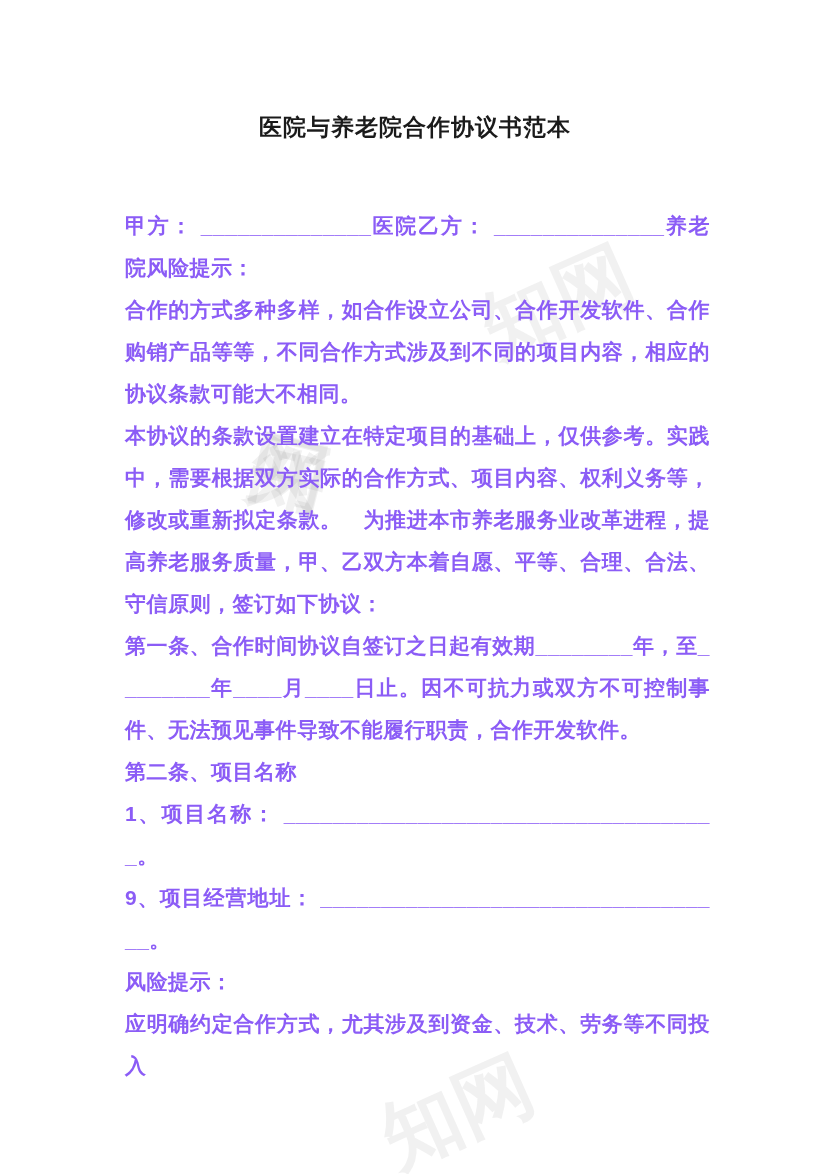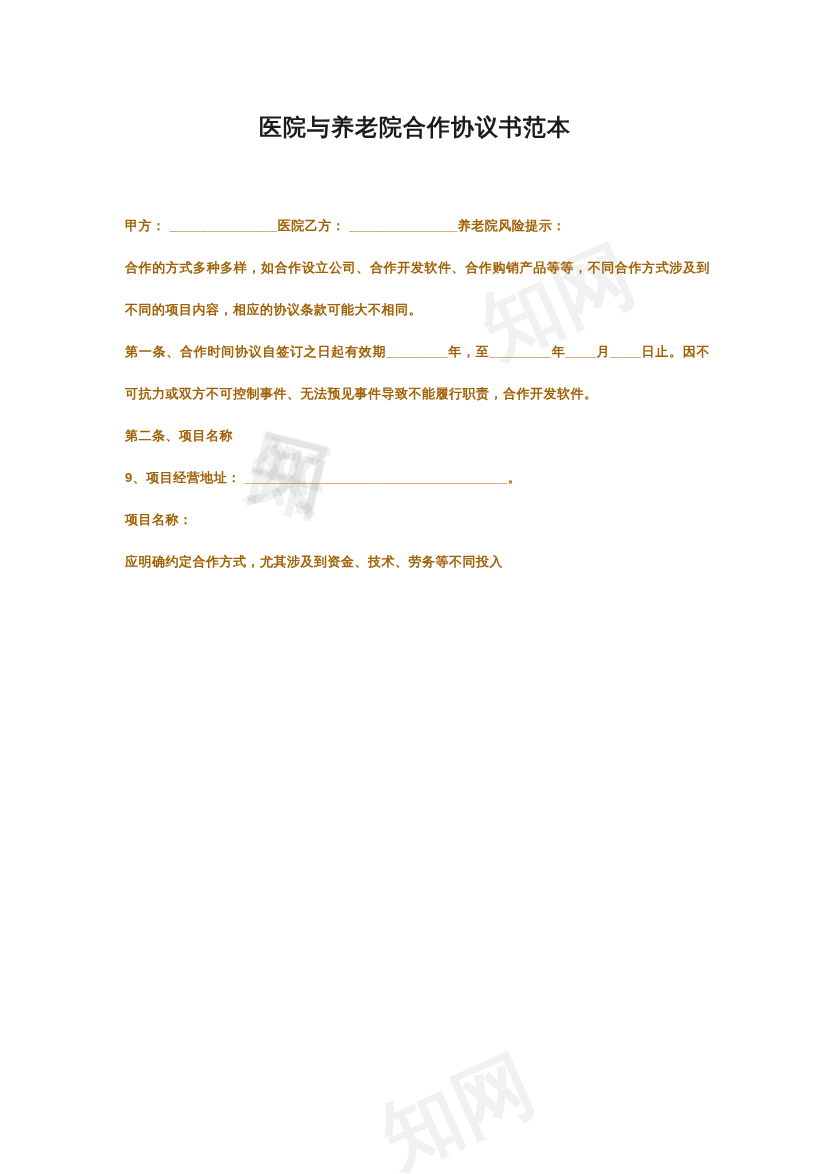--- a/index.html
+++ b/index.html
@@ -25,22 +25,22 @@
     font-size: 23px;
     font-weight: 700;
     color: #1a1a1a;
     letter-spacing: 1px;
     z-index: 2;
   }
 
   .doc-body {
     position: relative;
     margin: 62px 120px 0 125px;
-    color: #a16207;
-    font-size: 13px;
+    color: #8b5cf6;
+    font-size: 21px;
     font-weight: 700;
     line-height: 42px;
     letter-spacing: 0.5px;
     z-index: 2;
   }
 
   .doc-body p {
     text-align: justify;
     word-break: break-all;
   }
@@ -67,20 +67,22 @@
 
   <div class="watermark wm-1">知网</div>
   <div class="watermark wm-2">买知网</div>
   <div class="watermark wm-3">知网</div>
 
   <h1 class="doc-title">医院与养老院合作协议书范本</h1>
 
   <div class="doc-body">
     <p>甲方： ______________医院乙方： ______________养老院风险提示：</p>
     <p>合作的方式多种多样，如合作设立公司、合作开发软件、合作购销产品等等，不同合作方式涉及到不同的项目内容，相应的协议条款可能大不相同。</p>
+    <p>本协议的条款设置建立在特定项目的基础上，仅供参考。实践中，需要根据双方实际的合作方式、项目内容、权利义务等，修改或重新拟定条款。　为推进本市养老服务业改革进程，提高养老服务质量，甲、乙双方本着自愿、平等、合理、合法、守信原则，签订如下协议：</p>
     <p>第一条、合作时间协议自签订之日起有效期________年，至________年____月____日止。因不可抗力或双方不可控制事件、无法预见事件导致不能履行职责，合作开发软件。</p>
     <p>第二条、项目名称</p>
+    <p>1、项目名称： ____________________________________。</p>
     <p>9、项目经营地址： __________________________________。</p>
-    <p>项目名称：</p>
+    <p>风险提示：</p>
     <p>应明确约定合作方式，尤其涉及到资金、技术、劳务等不同投入</p>
   </div>
 
 </div>
 
 </body></html>

